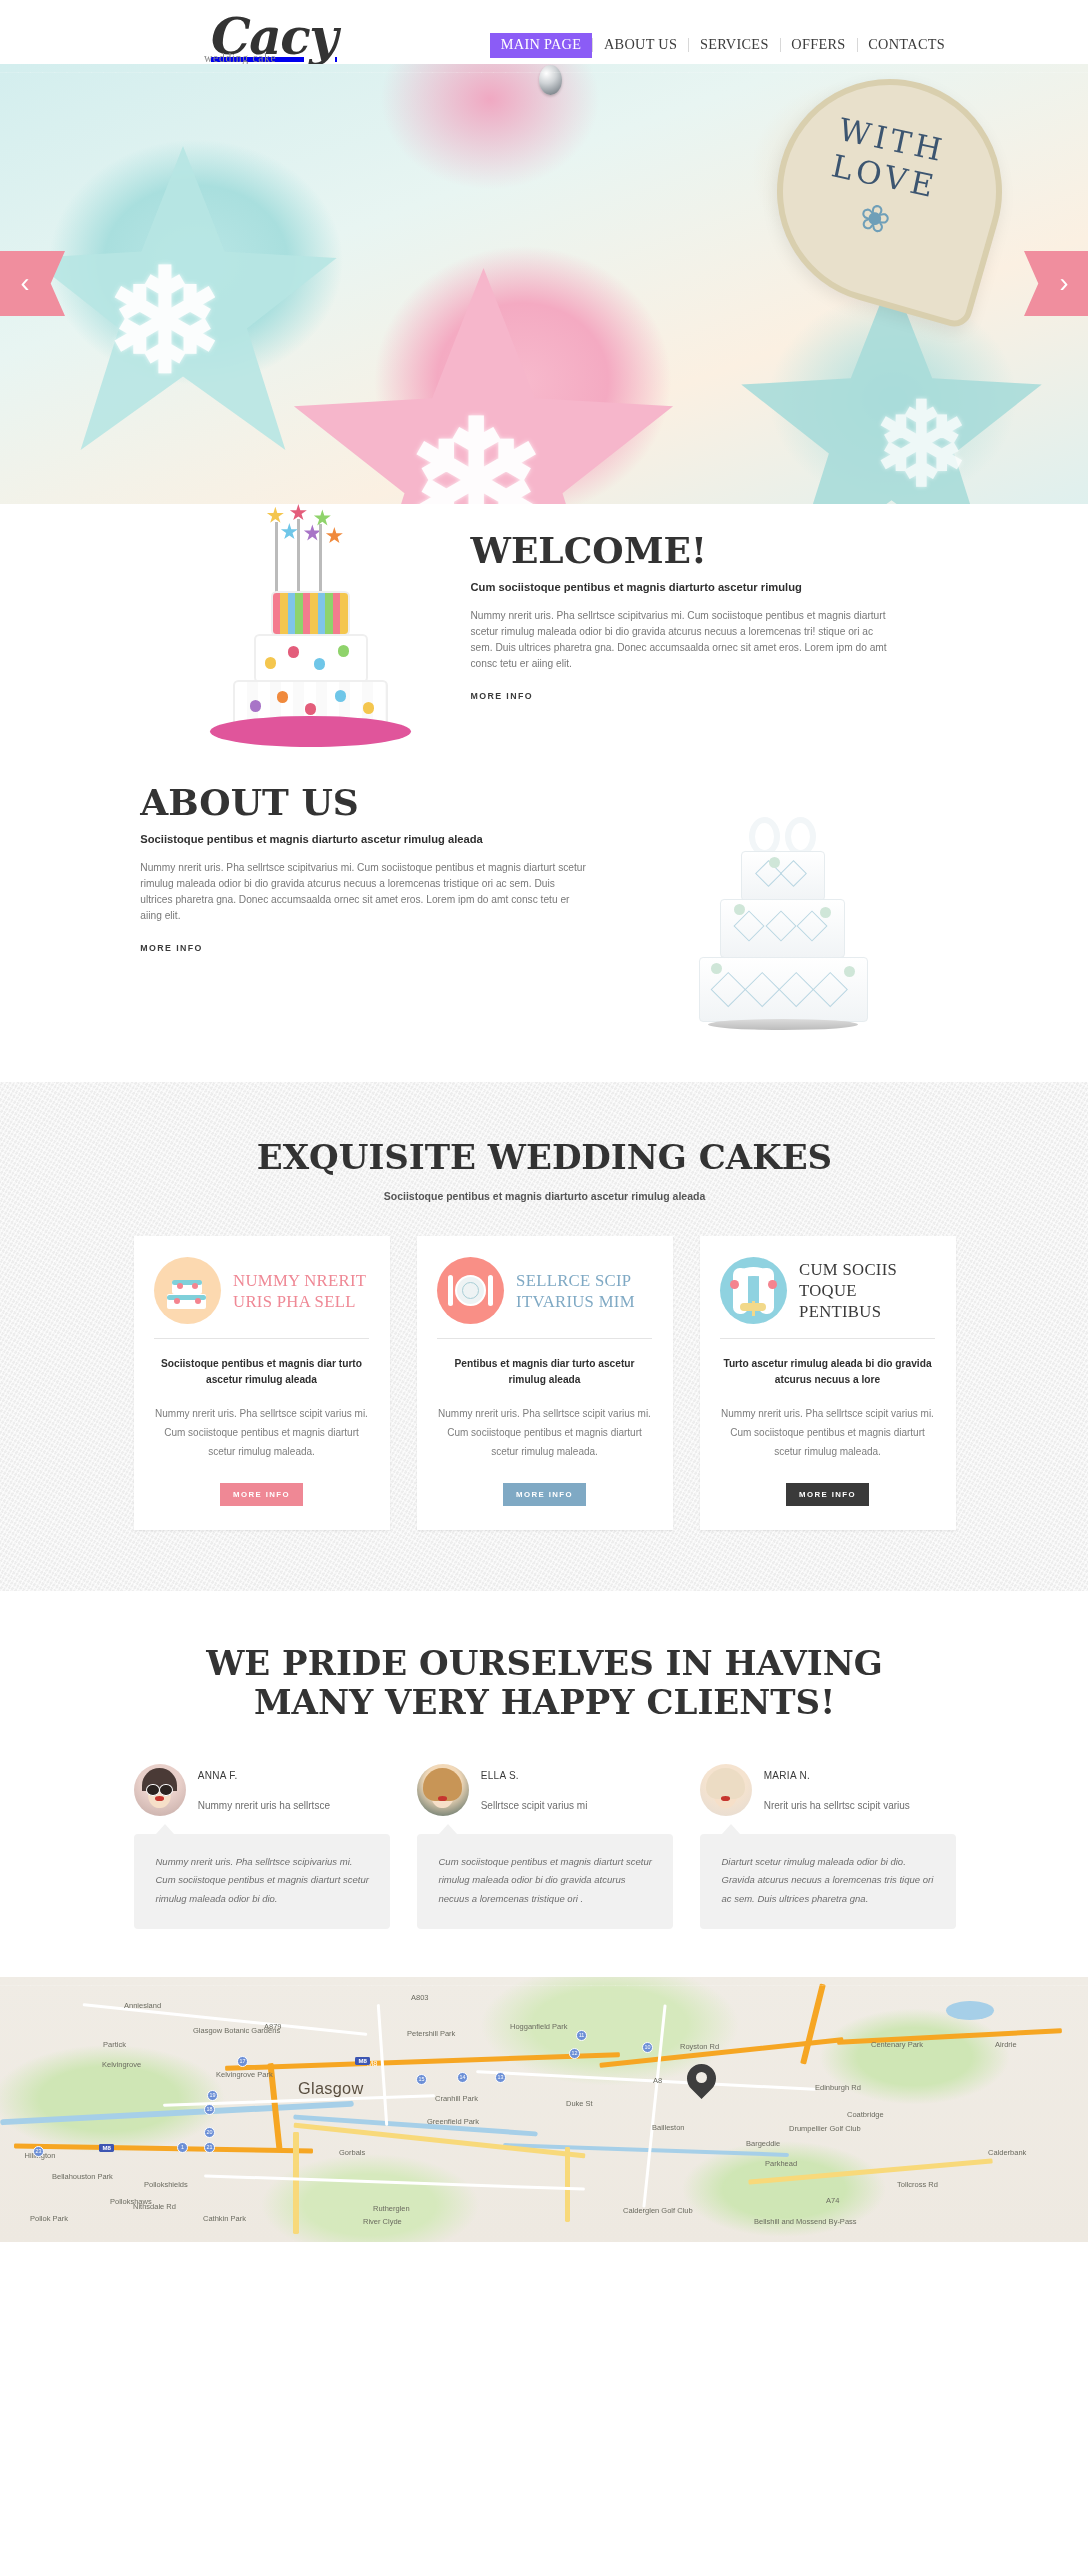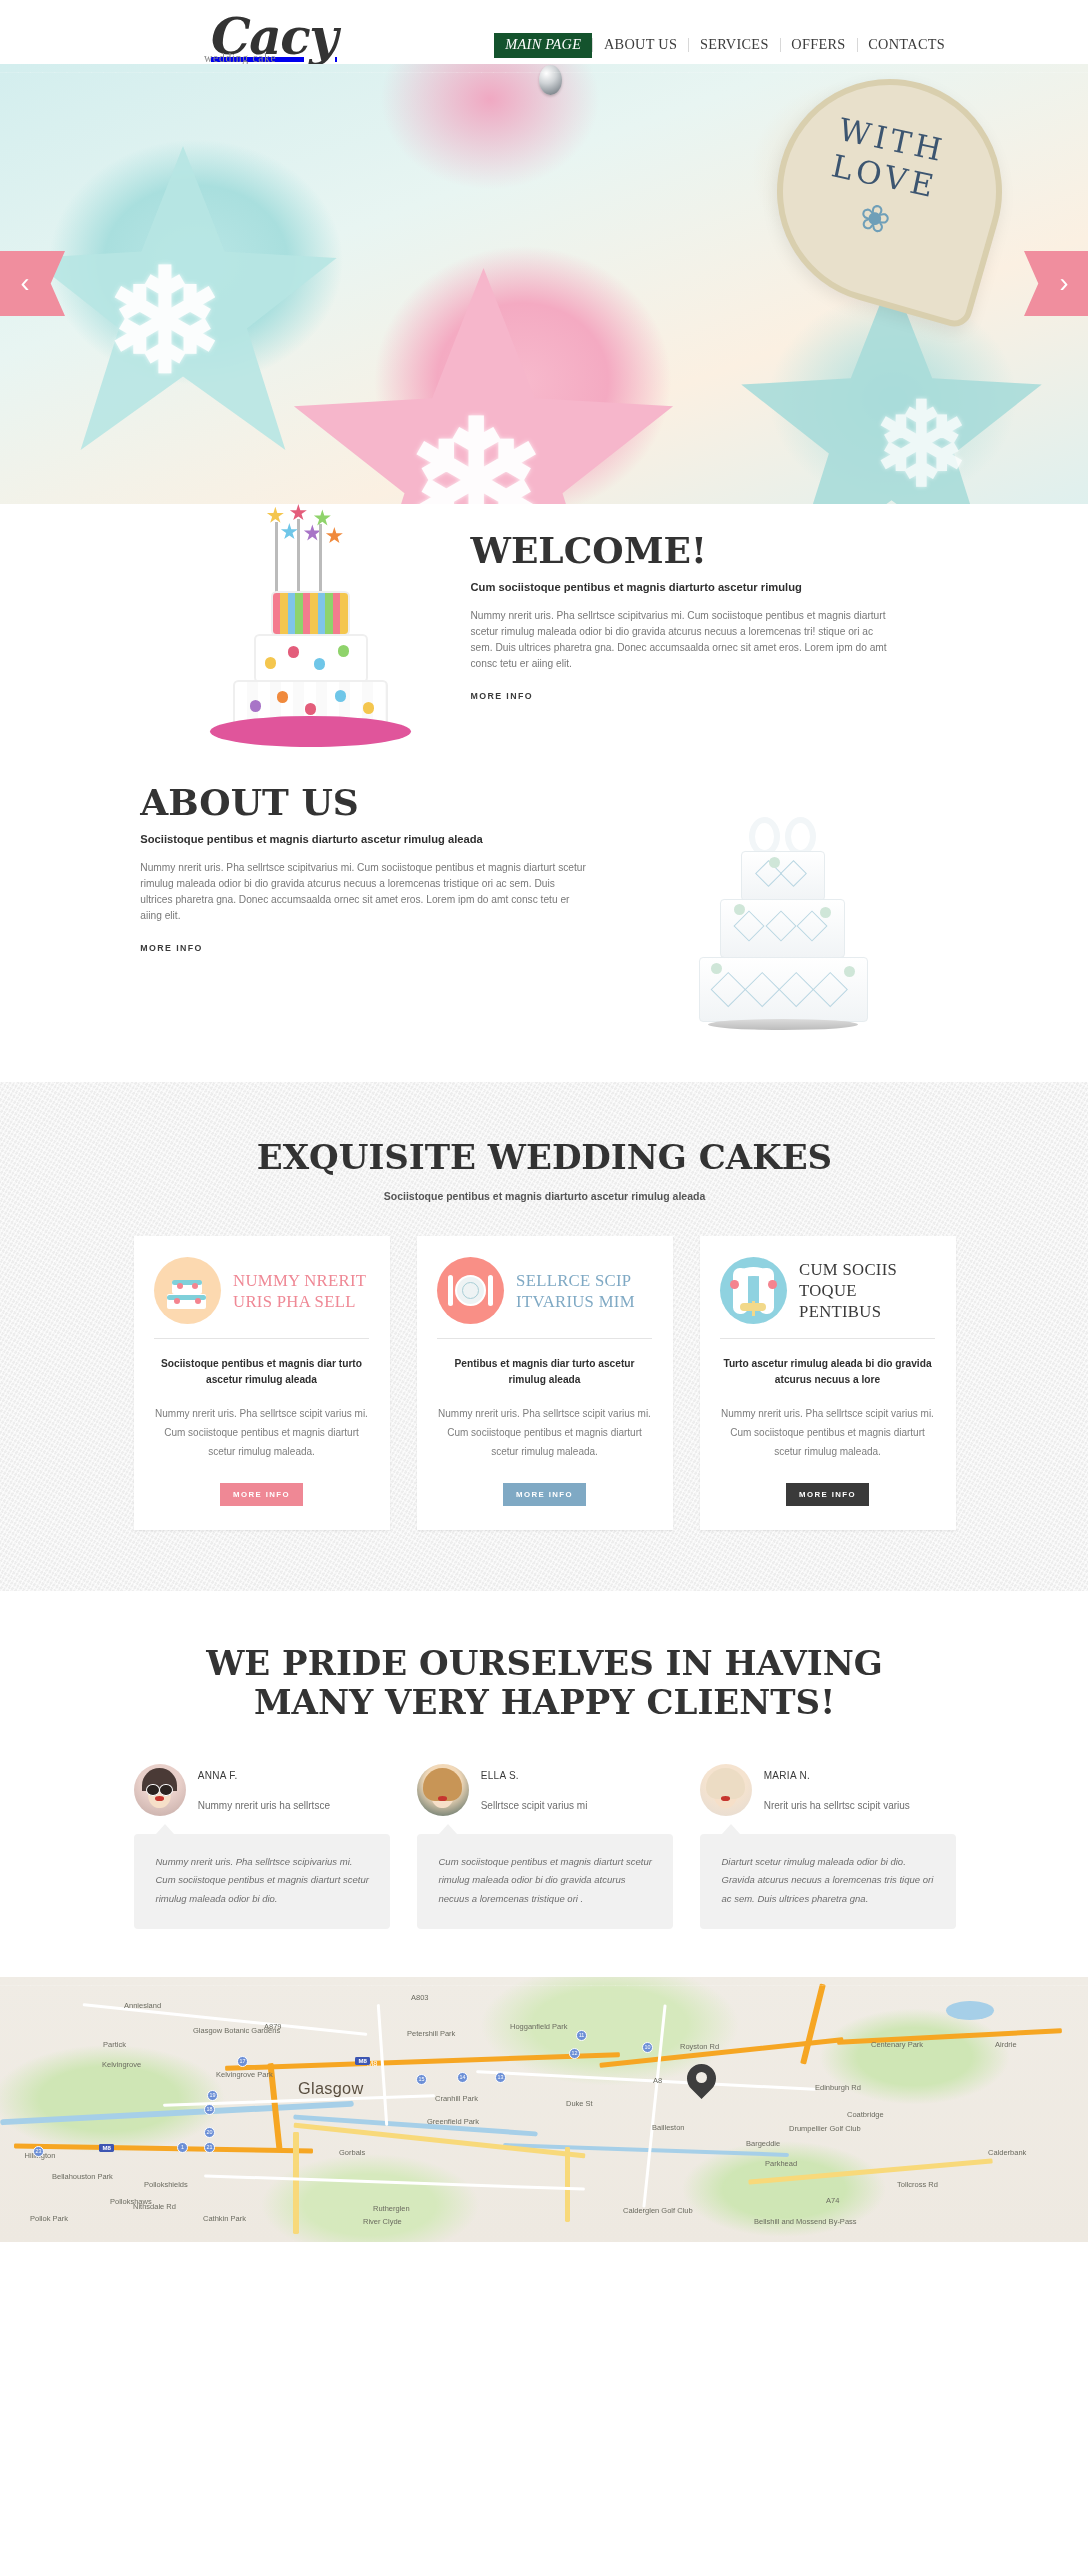--- a/index.html
+++ b/index.html
@@ -58,23 +58,22 @@
     letter-spacing: 0.3px;
     color: #3b3b3b;
     padding: 4.1px 11px 5.4px 11px;
     text-decoration: none;
     display: flex;
     align-items: center;
     cursor: pointer;
     white-space: nowrap;
   }
   .navitem.active {
-    background: #14532d;
+    background: #8b5cf6;
     color: #ffffff;
-    font-style: italic;
   }
   .navsep {
     width: 0.7px;
     background: #d8d8d8;
     margin: 5.4px 0;
     flex: 0 0 0.7px;
   }
 
   
   .hero {

